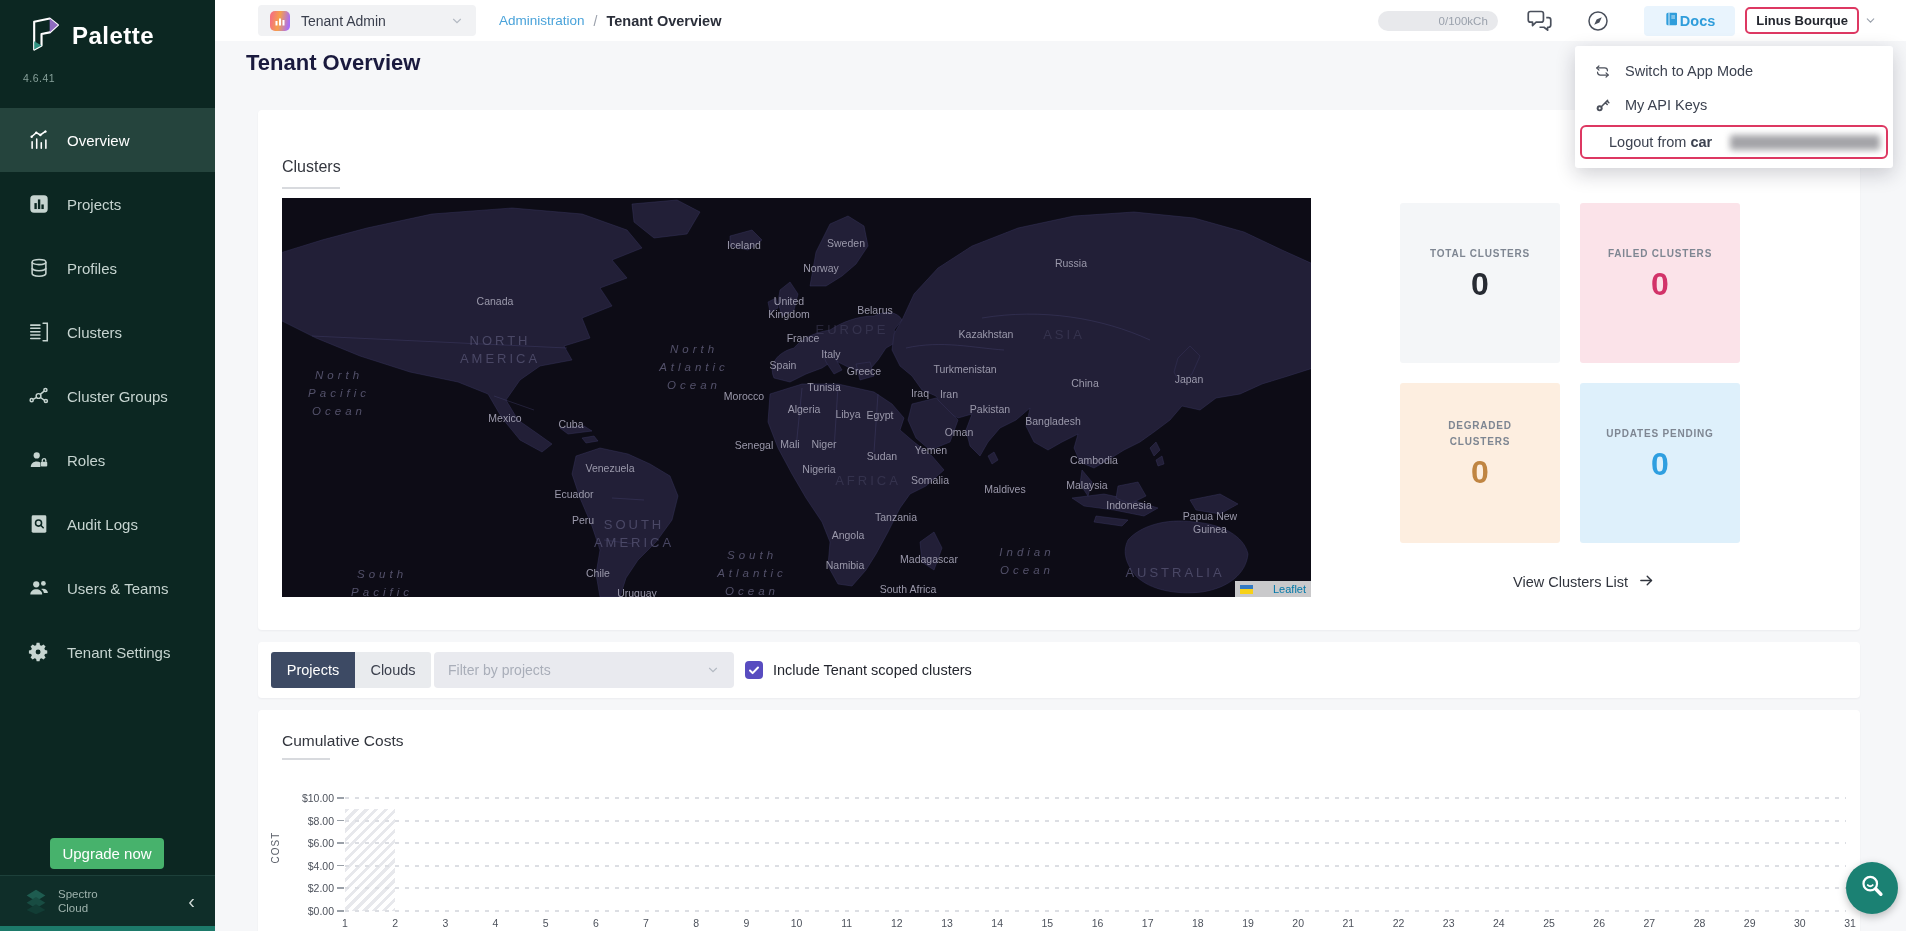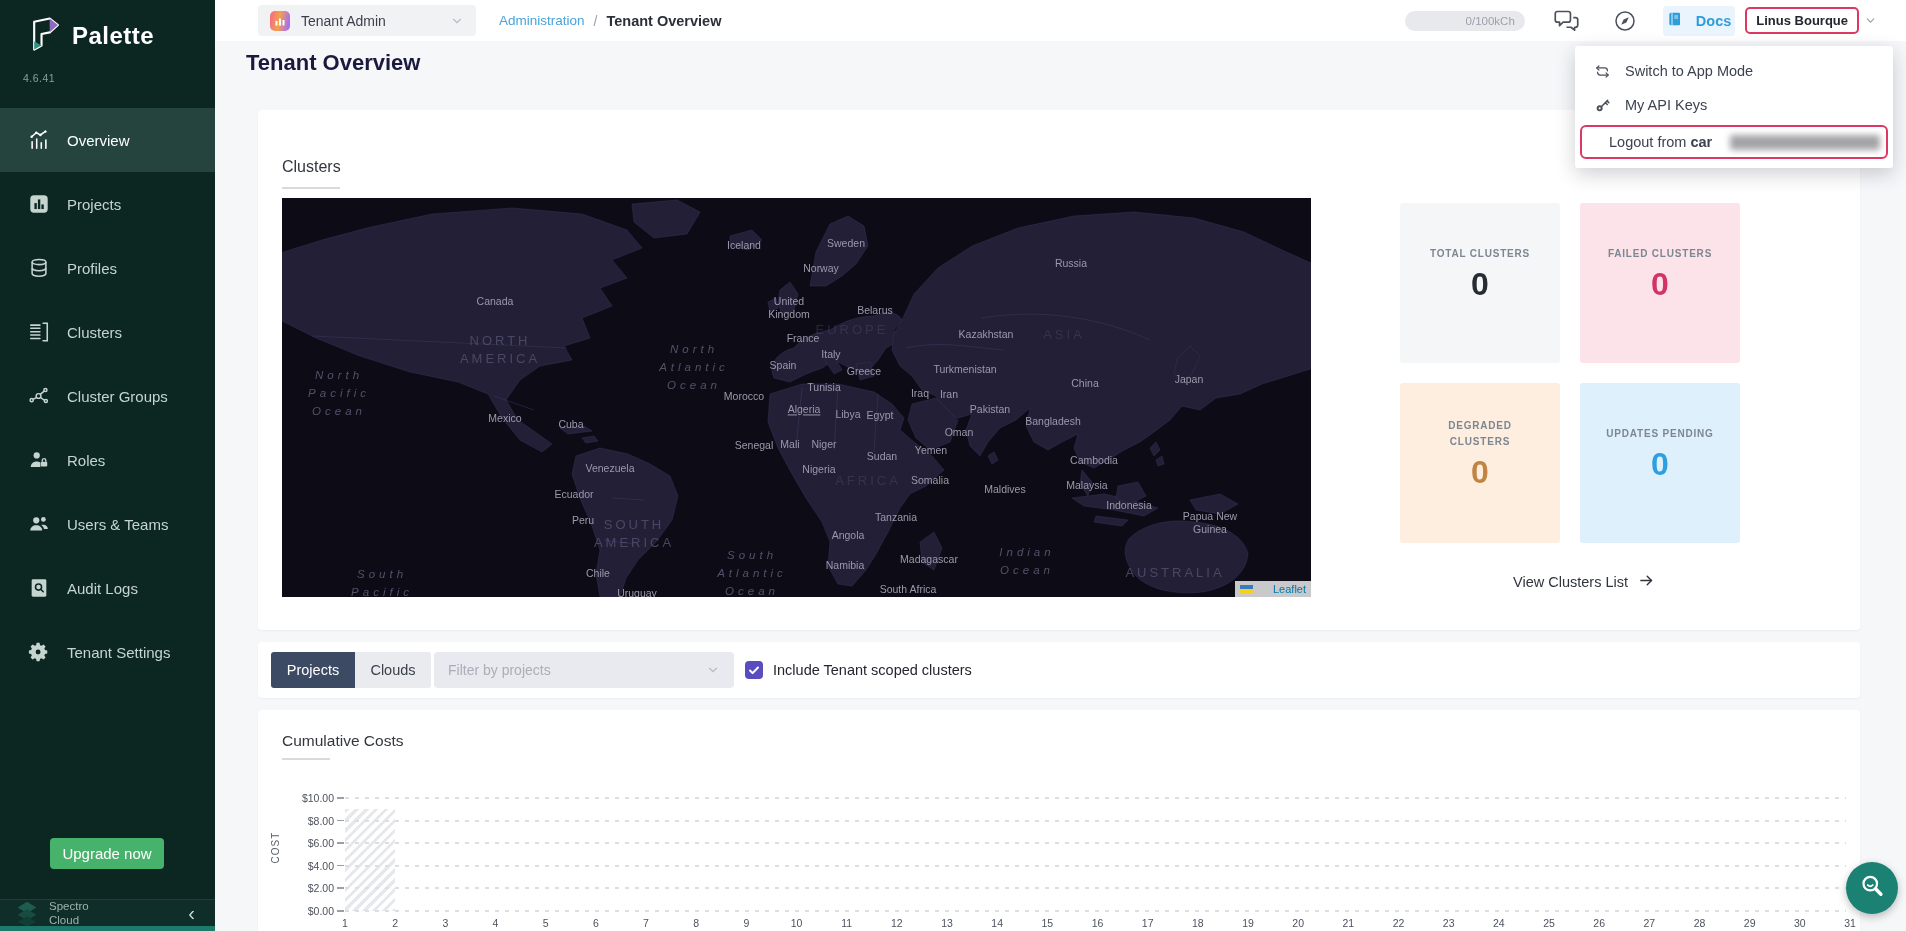--- a/index.html
+++ b/index.html
@@ -13,21 +13,21 @@
   .brand-name { color:#fff; font-size:24px; font-weight:700; letter-spacing:.5px; }
   .version { position:absolute; left:23px; top:72px; font-size:10.5px; color:#87a09a; letter-spacing:.5px; }
   .nav { position:absolute; left:0; top:108px; right:0; }
   .nav-item { height:64px; display:flex; align-items:center; gap:17px; padding-left:28px; cursor:pointer; color:#c6d4d0; }
   .nav-item.active { background:#25443d; color:#fff; }
   .nav-icon { width:22px; height:22px; flex:0 0 22px; }
   .nav-icon svg { width:22px; height:22px; display:block; }
   .nav-label { font-size:15px; }
   .upsell { position:absolute; left:0; right:0; bottom:120px; text-align:center; color:#dbe6e2; font-size:13.5px; line-height:1.5; }
   .upgrade-btn { position:absolute; left:50px; bottom:62px; width:114px; height:31px; background:#47b26c; color:#fff; border:none; border-radius:4px; font-size:15px; font-family:inherit; cursor:pointer; }
-  .side-footer { position:absolute; left:0; right:0; bottom:0; height:32px; background:#0f2e29; border-top:1px solid #1d403a; display:flex; align-items:center; padding:0 14px 4px 14px; }
+  .side-footer { position:absolute; left:0; right:0; bottom:0; height:56px; background:#0f2e29; border-top:1px solid #1d403a; display:flex; align-items:center; padding:0 14px 4px 23px; }
   .side-footer-strip { position:absolute; left:0; right:0; bottom:0; height:5px; background:#1d7a6a; }
   .sc-logo { width:26px; height:26px; margin-right:9px; }
   .sc-text { font-size:11.5px; color:#9fb3ad; line-height:1.2; flex:1; }
   .collapse { color:#cfd8d5; font-size:20px; cursor:pointer; padding:0 6px; }
 
   
   .topbar { position:absolute; left:215px; top:0; right:0; height:41px; background:#fff; display:flex; align-items:center; z-index:20; }
   .scope-pill { margin-left:43px; width:218px; height:31px; background:#f1f2f4; border-radius:4px; display:flex; align-items:center; padding:0 12px; cursor:pointer; }
   .scope-icon { width:20px; height:20px; border-radius:5px; background:linear-gradient(100deg,#f4737e 10%,#f5a04b 45%,#a86ef5 90%); display:flex; align-items:center; justify-content:center; margin-right:11px; }
   .scope-icon svg { width:12px; height:12px; }
@@ -38,21 +38,21 @@
   .bc-parent { font-size:13.5px; color:#4aa3da; cursor:pointer; }
   .bc-sep { color:#9aa0ab; font-size:14px; }
   .bc-current { font-size:14.5px; font-weight:700; color:#2b2f3a; }
   .topbar-right { margin-left:auto; display:flex; align-items:center; margin-right:29px; }
   .usage-pill { width:120px; height:20px; border-radius:10px; background:#e8e9ec; color:#9aa1ac; font-size:11.5px; text-align:right; line-height:20px; padding-right:10px; }
   .tb-icon { width:27px; height:27px; color:#4a505c; cursor:pointer; }
   .tb-icon svg { width:27px; height:27px; display:block; }
   .icon-chat { margin-left:28px; }
   .icon-compass { margin-left:33px; width:24px; height:24px; }
   .icon-compass svg { width:24px; height:24px; }
-  .docs-pill { margin-left:26px; height:30px; background:#e9f4fd; border-radius:4px; display:flex; align-items:center; gap:13px; padding:0 4px; cursor:pointer; }
+  .docs-pill { margin-left:34px; height:30px; background:#e9f4fd; border-radius:4px; display:flex; align-items:center; gap:0; padding:0 20px; cursor:pointer; }
   .docs-pill svg { width:16px; height:16px; color:#2f9ddb; }
   .docs-label { color:#2f9ddb; font-size:14.5px; font-weight:700; }
   .user-box { margin-left:10px; border:2.5px solid #dd3862; border-radius:5px; padding:4px 9px; font-size:13px; font-weight:700; color:#23262e; cursor:pointer; }
   .user-chev { margin-left:5px; color:#9aa1ac; }
   .user-chev svg { width:13px; height:13px; display:block; }
 
   
   .user-menu { position:absolute; left:1575px; top:46px; width:318px; background:#fff; border-radius:3px; box-shadow:0 6px 20px rgba(20,20,40,.20); padding:8px 0 9px; z-index:40; }
   .menu-item { height:34px; display:flex; align-items:center; gap:14px; padding-left:19px; font-size:14.5px; color:#3c4250; cursor:pointer; }
   .menu-item .mi-icon { width:17px; height:17px; color:#4a4f5a; }
@@ -193,37 +193,37 @@
             <path d="M3 19.5c0-3.7 2.9-6 6.5-6 1.5 0 2.9.4 4 1.1v4.9z"></path>
             <rect x="14" y="13.8" width="7" height="5.4" rx="1.1"></rect>
             <path d="M15.6 13.8v-1.4a1.9 1.9 0 0 1 3.8 0v1.4" fill="none" stroke="currentColor" stroke-width="1.5"></path>
           </svg>
         </span>
         <span class="nav-label">Roles</span>
       </div>
       <div class="nav-item">
         <span class="nav-icon">
           <svg viewBox="0 0 24 24" fill="currentColor">
+            <rect x="4" y="2.5" width="16" height="19" rx="1.5"></rect>
+            <circle cx="11.5" cy="11" r="3.3" fill="none" stroke="#0c2722" stroke-width="1.7"></circle>
+            <path d="M13.9 13.4l2.7 2.7" stroke="#0c2722" stroke-width="1.7" stroke-linecap="round"></path>
+          </svg>
+        </span>
+        <span class="nav-label">Audit Logs</span>
+      </div>
+      <div class="nav-item">
+        <span class="nav-icon">
+          <svg viewBox="0 0 24 24" fill="currentColor">
             <circle cx="9" cy="8" r="3.4"></circle>
             <circle cx="16.8" cy="7" r="2.6"></circle>
             <path d="M2.5 19c0-3.4 2.9-5.6 6.5-5.6s6.5 2.2 6.5 5.6z"></path>
             <path d="M16.6 12.8c2.9 0 5.1 1.9 5.1 4.7h-4.3c-.4-2-1.5-3.5-3.1-4.3.7-.3 1.4-.4 2.3-.4z"></path>
           </svg>
         </span>
         <span class="nav-label">Users &amp; Teams</span>
-      </div>
-      <div class="nav-item">
-        <span class="nav-icon">
-          <svg viewBox="0 0 24 24" fill="currentColor">
-            <rect x="4" y="2.5" width="16" height="19" rx="1.5"></rect>
-            <circle cx="11.5" cy="11" r="3.3" fill="none" stroke="#0c2722" stroke-width="1.7"></circle>
-            <path d="M13.9 13.4l2.7 2.7" stroke="#0c2722" stroke-width="1.7" stroke-linecap="round"></path>
-          </svg>
-        </span>
-        <span class="nav-label">Audit Logs</span>
       </div>
       <div class="nav-item">
         <span class="nav-icon">
           <svg viewBox="0 0 24 24" fill="currentColor">
             <path d="M21 13.6v-3.2l-2.5-.5a6.9 6.9 0 0 0-.7-1.7l1.4-2.1-2.3-2.3-2.1 1.4c-.5-.3-1.1-.5-1.7-.7L12.6 2H9.4l-.5 2.5c-.6.2-1.2.4-1.7.7L5.1 3.8 2.8 6.1l1.4 2.1c-.3.5-.5 1.1-.7 1.7l-2.5.5v3.2l2.5.5c.2.6.4 1.2.7 1.7l-1.4 2.1 2.3 2.3 2.1-1.4c.5.3 1.1.5 1.7.7l.5 2.5h3.2l.5-2.5c.6-.2 1.2-.4 1.7-.7l2.1 1.4 2.3-2.3-1.4-2.1c.3-.5.5-1.1.7-1.7zM11 9.3a2.7 2.7 0 1 1 0 5.4 2.7 2.7 0 0 1 0-5.4z"></path>
           </svg>
         </span>
         <span class="nav-label">Tenant Settings</span>
       </div>
     </div>
@@ -415,21 +415,21 @@
         <span class="ml ml-country" style="left: 549px; top: 157px;">Italy</span>
         <span class="ml ml-country" style="left: 501px; top: 168px;">Spain</span>
         <span class="ml ml-country" style="left: 582px; top: 174px; text-align: center;">Greece</span>
         <span class="ml ml-country" style="left: 683px; top: 172px;">Turkmenistan</span>
         <span class="ml ml-country" style="left: 803px; top: 186px;">China</span>
         <span class="ml ml-country" style="left: 907px; top: 182px;">Japan</span>
         <span class="ml ml-country" style="left: 542px; top: 190px;">Tunisia</span>
         <span class="ml ml-country" style="left: 638px; top: 196px;">Iraq</span>
         <span class="ml ml-country" style="left: 667px; top: 197px;">Iran</span>
         <span class="ml ml-country" style="left: 462px; top: 199px;">Morocco</span>
-        <span class="ml ml-country" style="left: 522px; top: 212px; text-decoration: underline;">Algeria</span>
+        <span class="ml ml-country" style="left: 522px; top: 212px;">Algeria</span>
         <span class="ml ml-country" style="left: 566px; top: 217px;">Libya</span>
         <span class="ml ml-country" style="left: 598px; top: 218px;">Egypt</span>
         <span class="ml ml-country" style="left: 708px; top: 212px;">Pakistan</span>
         <span class="ml ml-country" style="left: 223px; top: 221px;">Mexico</span>
         <span class="ml ml-country" style="left: 771px; top: 224px;">Bangladesh</span>
         <span class="ml ml-country" style="left: 289px; top: 227px;">Cuba</span>
         <span class="ml ml-country" style="left: 677px; top: 235px;">Oman</span>
         <span class="ml ml-country" style="left: 508px; top: 247px;">Mali</span>
         <span class="ml ml-country" style="left: 542px; top: 247px;">Niger</span>
         <span class="ml ml-country" style="left: 472px; top: 248px;">Senegal</span>

